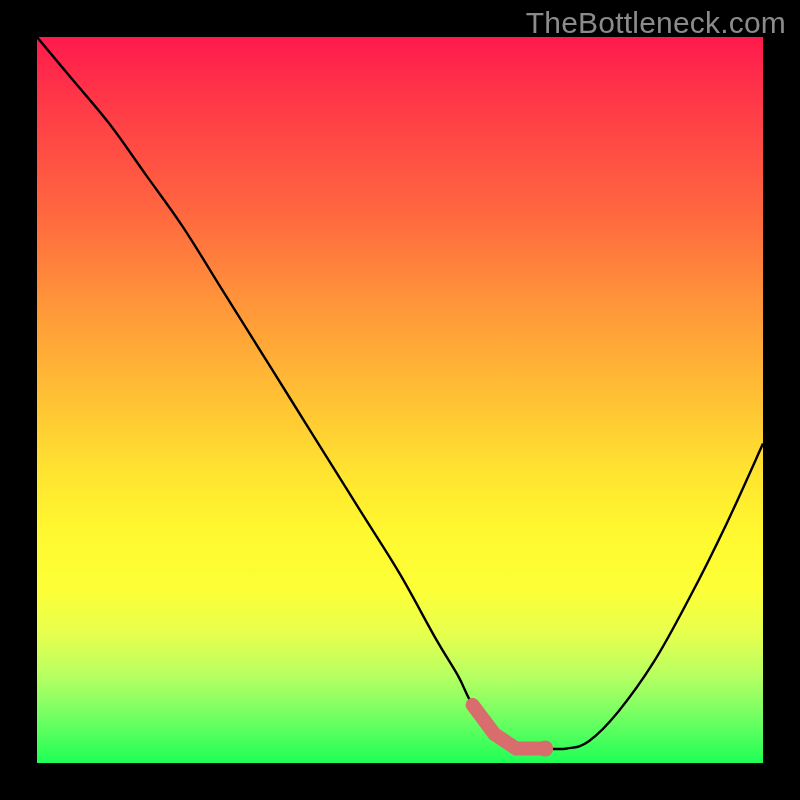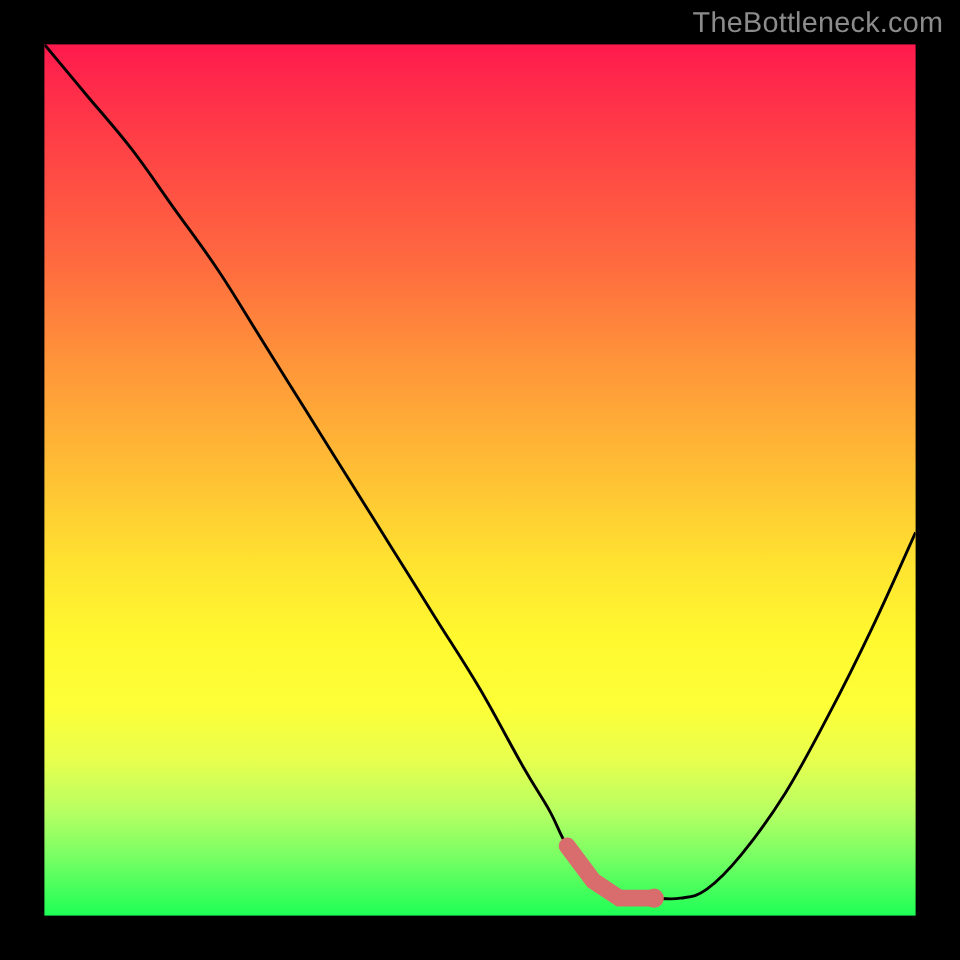--- a/index.html
+++ b/index.html
@@ -35,21 +35,21 @@
       #b7ff62 88%,
       #7bff64 93%,
       #1eff56 100%
     );
   }
   .watermark {
     position: absolute;
     top: 6px;
     right: 14px;
     font-family: Arial, Helvetica, sans-serif;
-    font-size: 24px;
+    font-size: 30px;
     font-weight: 500;
     color: #8b8b8b;
     letter-spacing: 0.2px;
   }
   svg.curve {
     position: absolute;
     left: 0;
     top: 0;
     width: 726px;
     height: 726px;

